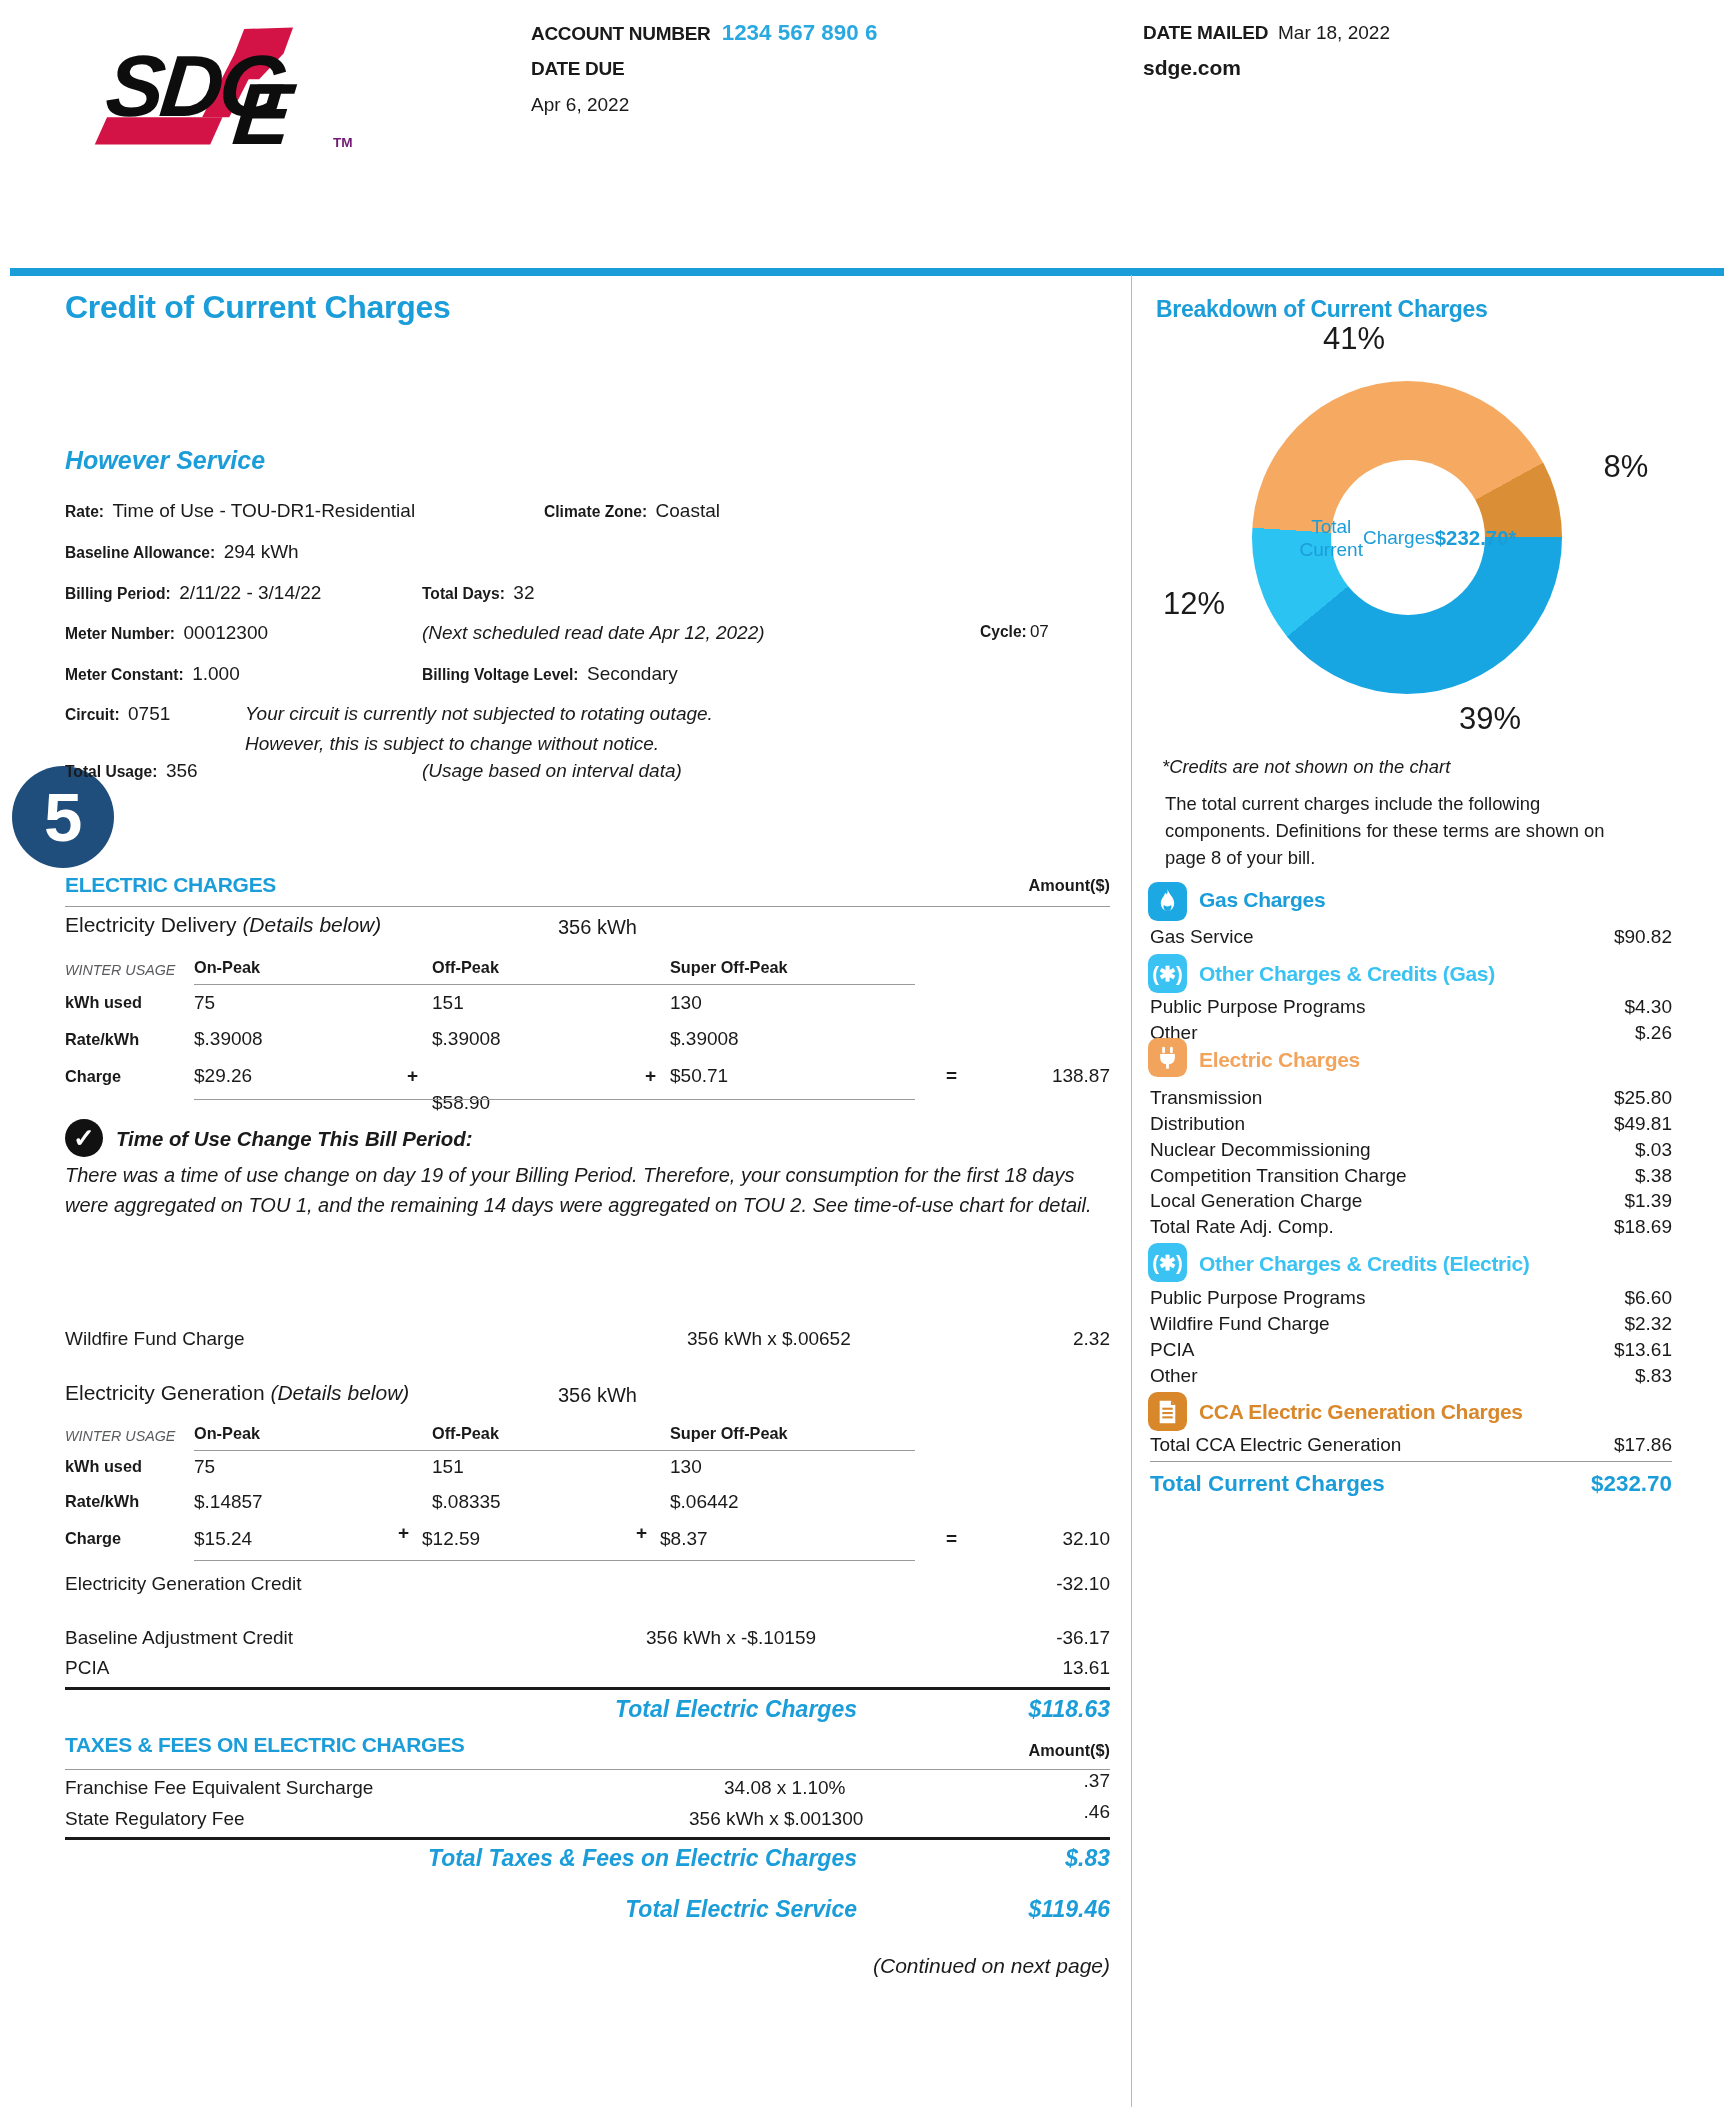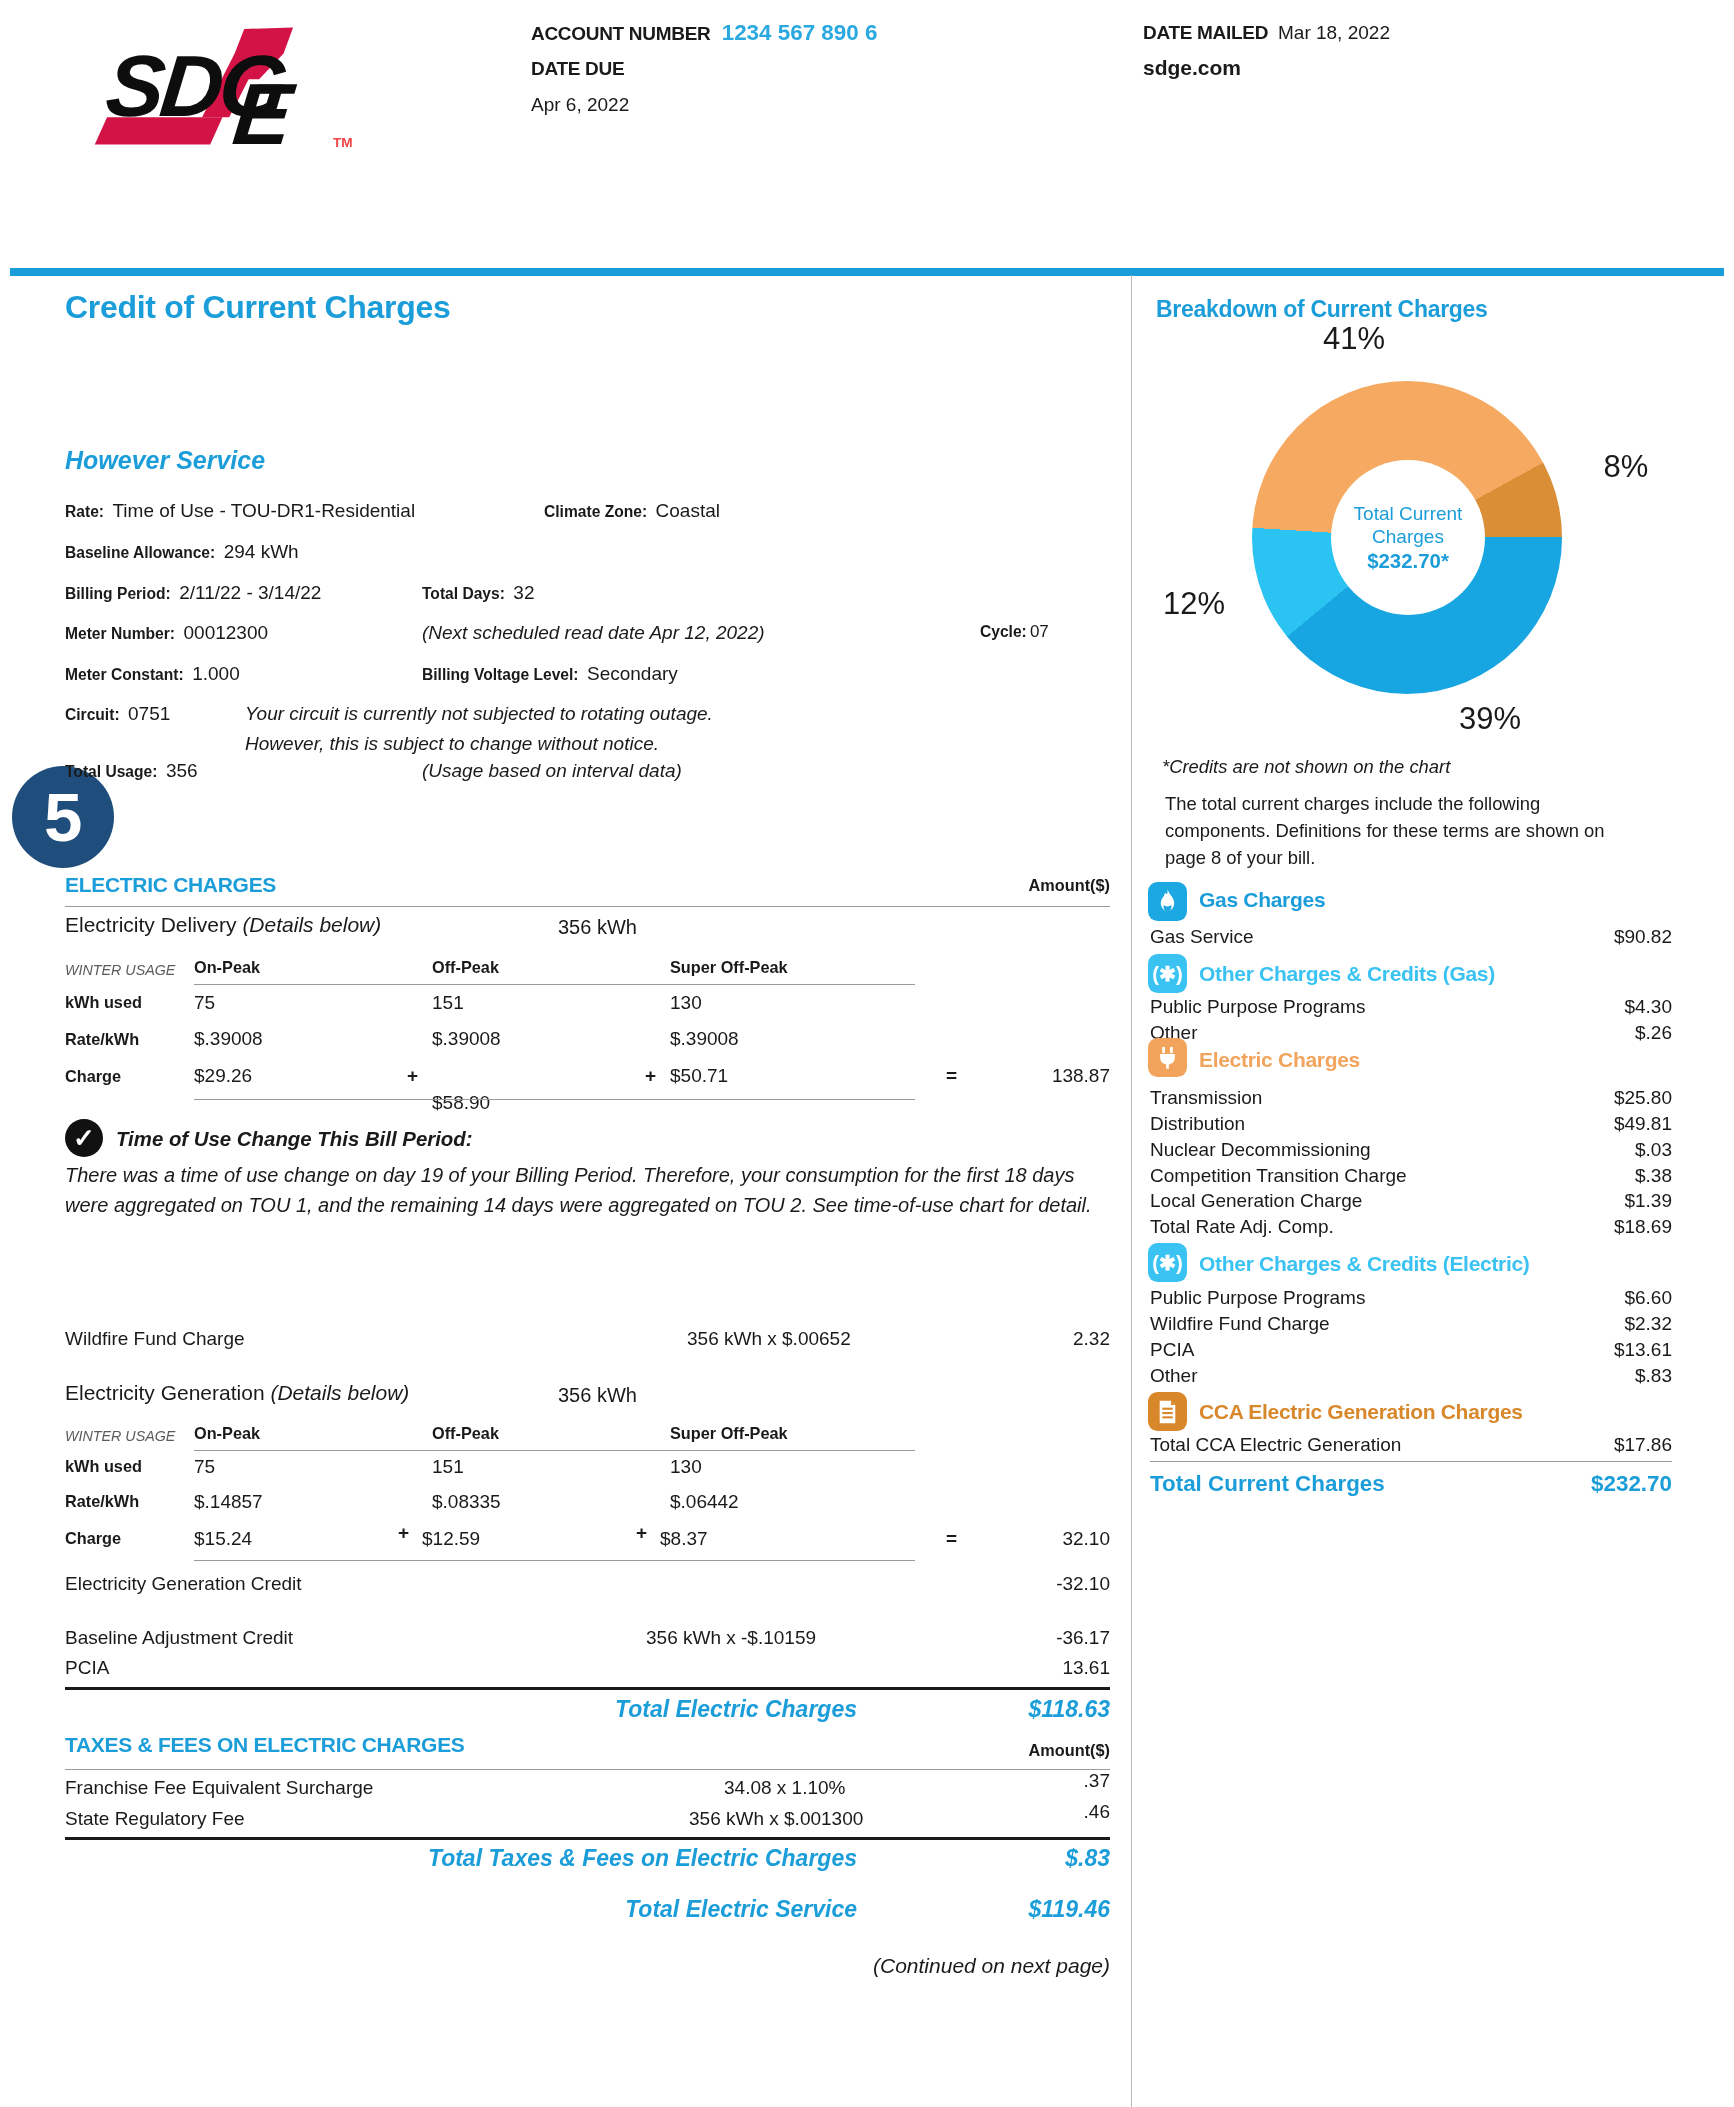--- a/index.html
+++ b/index.html
@@ -29,21 +29,21 @@
   .srow{position:absolute;left:1150px;width:522px;display:flex;
         justify-content:space-between;font-size:19px;}
   .sicon{position:absolute;left:1148px;width:39px;height:39px;border-radius:9.5px;
          display:flex;align-items:center;justify-content:center;}
   .stitle{position:absolute;left:1199px;font-size:21px;font-weight:bold;letter-spacing:-0.3px;}
   .badge{position:absolute;left:12.2px;top:766px;width:102px;height:102px;border-radius:50%;
          background:#1f4e7c;color:#fff;display:flex;align-items:center;justify-content:center;
          font-size:69px;font-weight:bold;}
   .donut{position:absolute;left:1252px;top:381px;width:310px;height:313px;border-radius:50%;}
   .donut-hole{position:absolute;left:1331px;top:460px;width:154px;height:155px;border-radius:50%;
-              background:#fff;display:flex;flex-direction:column;align-items:center;
+              background:#fff;display:flex;flex-direction:row;align-items:center;
               justify-content:center;text-align:center;}
   .pct{position:absolute;font-size:31px;color:#1a1a1a;width:136px;text-align:center;}
   .checkcircle{position:absolute;left:65px;top:1119px;width:38px;height:38px;border-radius:50%;
                background:#111;color:#fff;display:flex;align-items:center;justify-content:center;
                font-size:26px;font-weight:bold;}
   .vdivider{position:absolute;left:1131px;top:275px;width:1.4px;height:1833px;background:#b9b9b9;}
   .topbar{position:absolute;left:10.2px;top:268px;width:1714px;height:7.5px;background:#1b9dd9;}
   .logoletters{position:absolute;font-weight:bold;font-style:italic;font-size:87px;
                line-height:1;letter-spacing:-4.1px;transform:skewX(-6deg);color:#0d0d0d;}
   svg{display:block;}
@@ -54,21 +54,21 @@
 <div class="page">
 
   <div class="abs" style="left:88px;top:13.6px;width:292px;height:146px;">
     <svg width="292" height="146" viewBox="0 0 430 215">
       <polygon points="10,192 180,192 198,152 28,152" fill="#d31245"></polygon>
       <polygon points="168,152 208,152 256,58 216,58" fill="#d31245"></polygon>
       <polygon points="216,58 230,22 302,20 288,58 252,96 216,96" fill="#d31245"></polygon>
     </svg>
     <div class="logoletters" style="left:19px;top:28.6px;">SDG</div>
     <div class="logoletters" style="left:146px;top:56px;">E</div>
-    <div class="abs" style="left:245px;top:121px;font-size:13.6px;font-weight:bold;color:#ef4444;">TM</div>
+    <div class="abs" style="left:245px;top:121px;font-size:13.6px;font-weight:bold;color:#701a75;">TM</div>
   </div>
 
   <div class="abs" style="left:531px;top:20.4px;">
     <span class="hdlbl">ACCOUNT NUMBER</span>
     <span class="acctblue" style="font-size:22.4px;font-weight:600;margin-left:8.2px;">1234 567 890 6</span>
   </div>
   <div class="abs hdlbl" style="left:531px;top:58px;">DATE DUE</div>
   <div class="abs txt" style="left:531px;top:94px;">Apr 6, 2022</div>
 
   <div class="abs" style="left:1143px;top:22px;">

